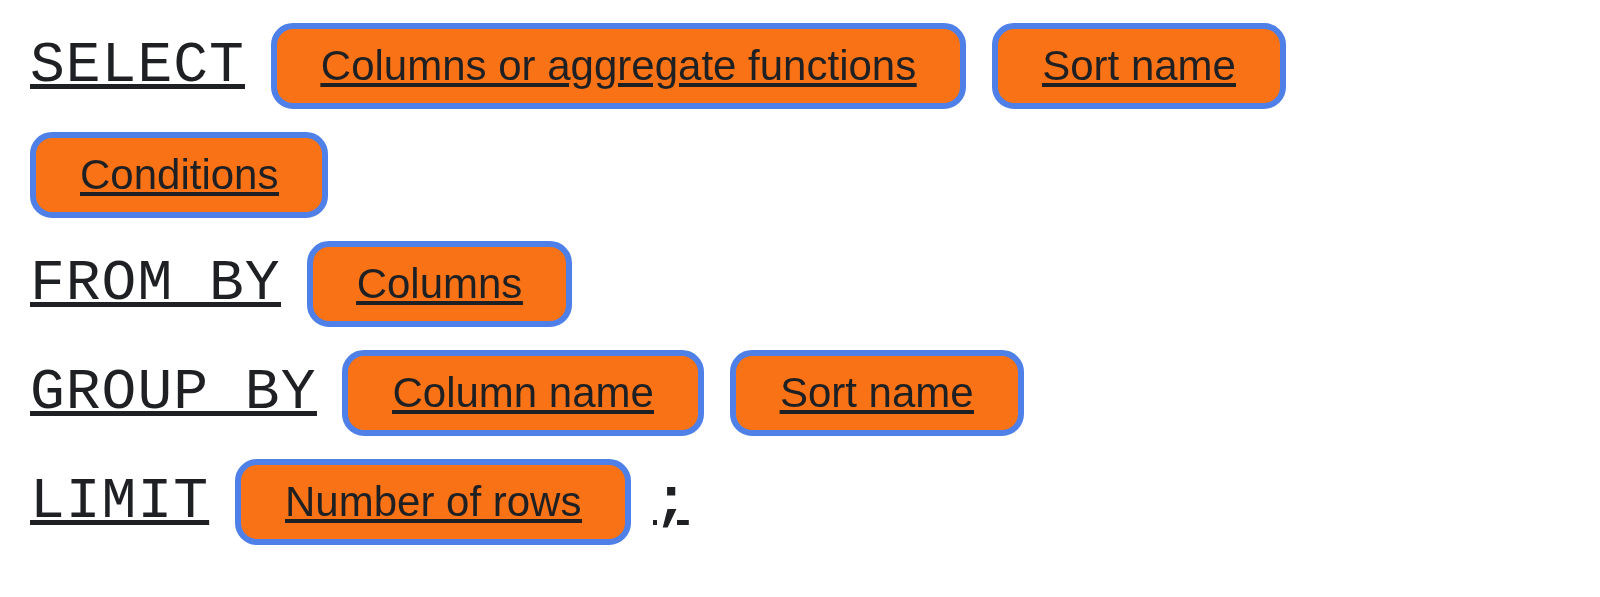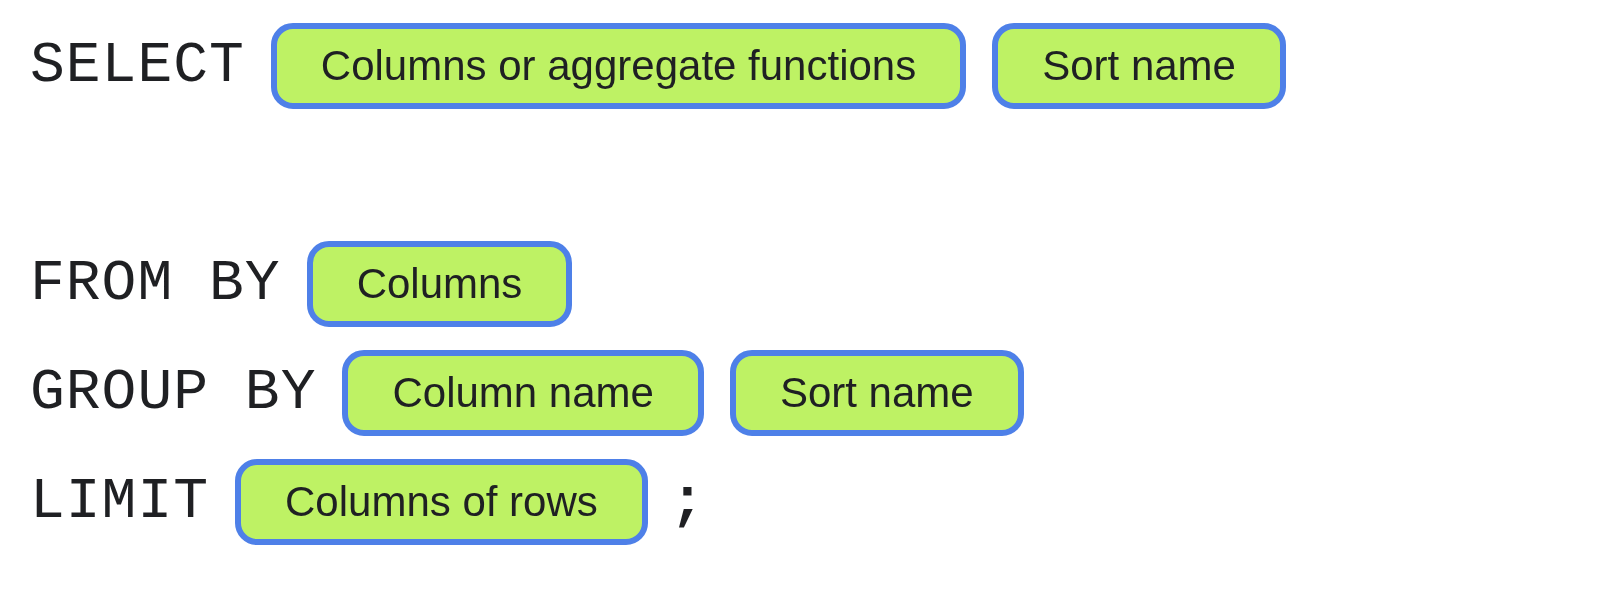--- a/index.html
+++ b/index.html
@@ -1,19 +1,19 @@
 <!DOCTYPE html>
 <html style="--accent: #4e80e8; --ink: #1f2023;"><head>
 <meta charset="utf-8">
 <style>
   :root {
     --accent: #4e80e8;
     --ink: #1f2023;
   }
-  * { box-sizing: border-box; }
+  * { box-sizing: border-box; text-decoration: underline; }
   html, body {
     margin: 0;
     padding: 0;
     background: #ffffff;
   }
   body {
     width: 1600px;
     height: 597px;
     overflow: hidden;
     font-family: "Liberation Sans", sans-serif;
@@ -37,21 +37,21 @@
     color: var(--ink);
     letter-spacing: 1px;
     line-height: 1;
   }
   .pill {
     display: inline-flex;
     align-items: center;
     justify-content: center;
     border: 6px solid var(--accent);
     border-radius: 22px;
-    background: #bef264;
+    background: #f97316;
     padding: 15px 44px;
     font-family: "Liberation Sans", sans-serif;
     font-size: 42px;
     font-weight: 500;
     color: var(--ink);
     line-height: 1.05;
   }
   .punct {
     font-family: "Liberation Mono", "DejaVu Sans Mono", monospace;
     font-size: 58px;
@@ -66,32 +66,33 @@
 
 <div class="diagram">
 
   <div class="row">
     <span class="kw">SELECT</span>
     <span class="pill">Columns or aggregate functions</span>
     <span class="pill">Sort name</span>
   </div>
 
   <div class="row">
+    <span class="pill">Conditions</span>
   </div>
 
   <div class="row">
     <span class="kw">FROM BY</span>
     <span class="pill">Columns</span>
   </div>
 
   <div class="row">
     <span class="kw">GROUP BY</span>
     <span class="pill">Column name</span>
     <span class="pill">Sort name</span>
   </div>
 
   <div class="row">
     <span class="kw">LIMIT</span>
-    <span class="pill">Columns of rows</span>
+    <span class="pill">Number of rows</span>
     <span class="punct">;</span>
   </div>
 
 </div>
 
 </body></html>

